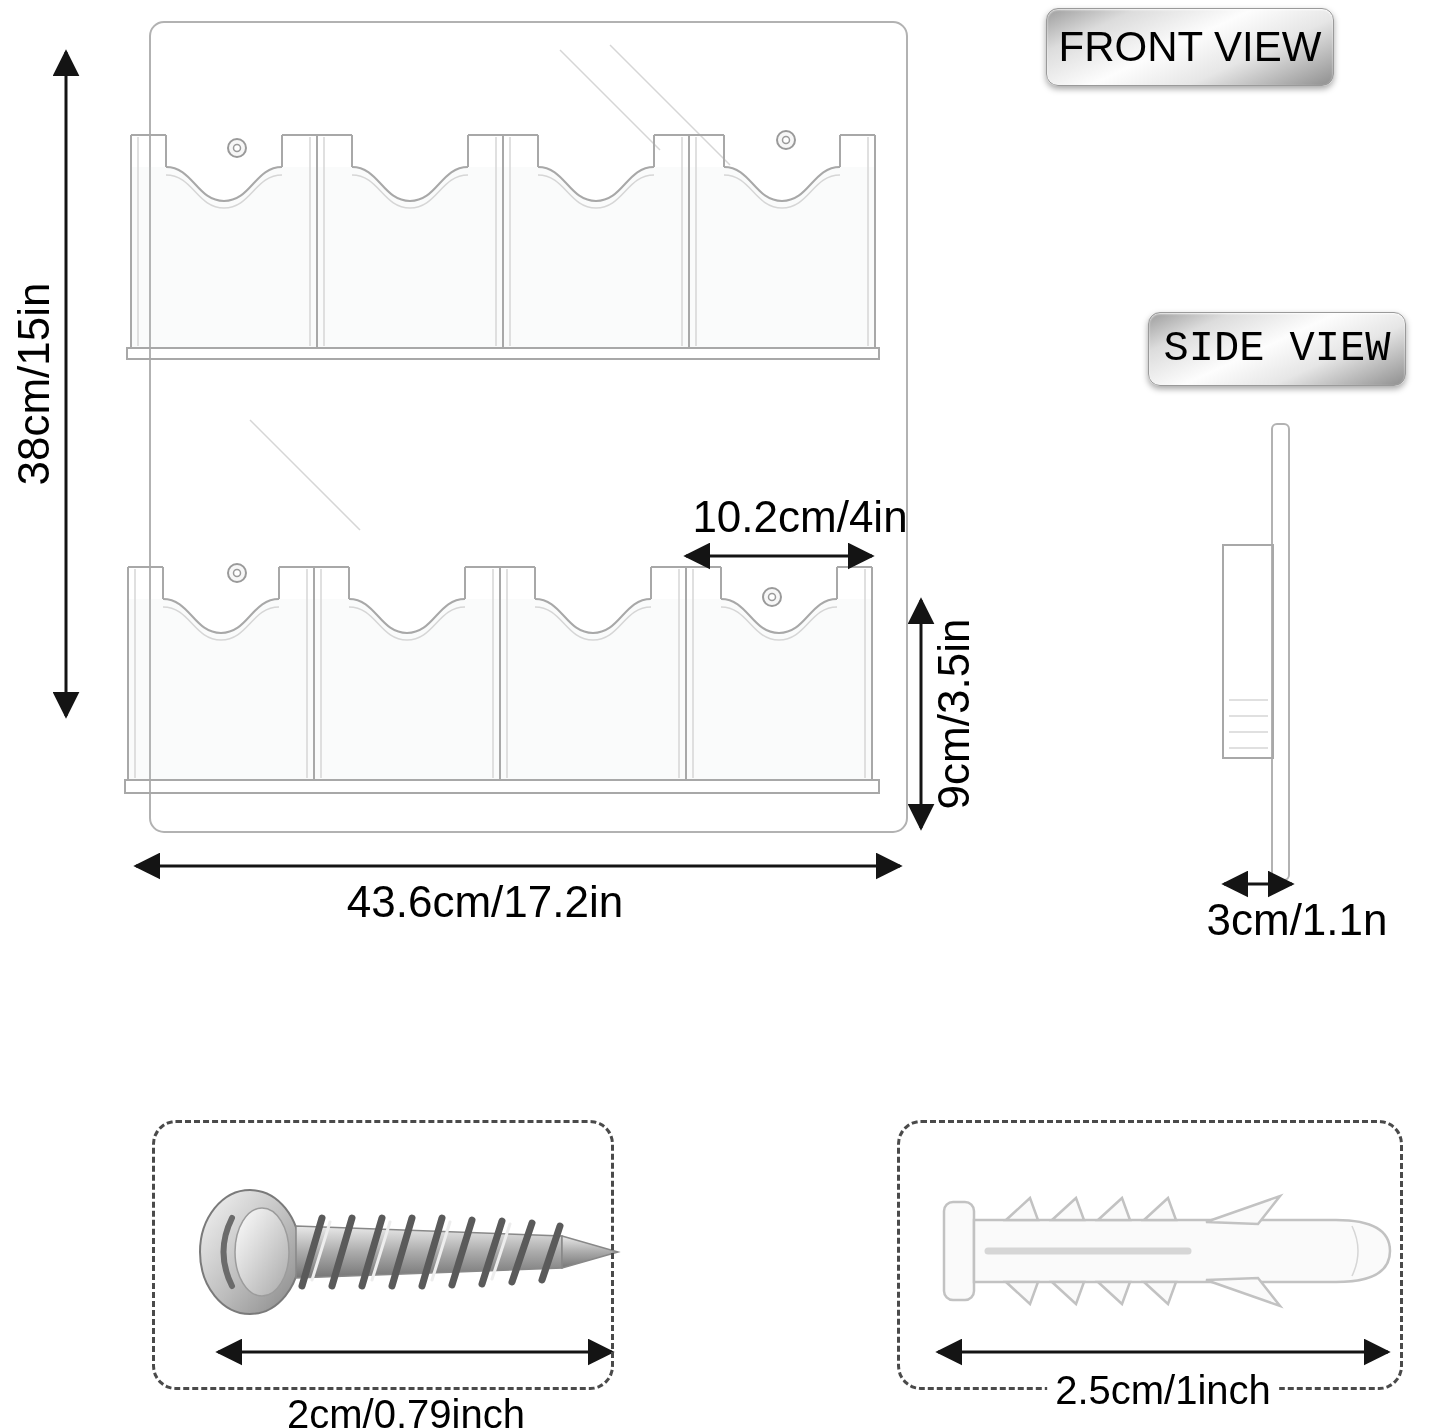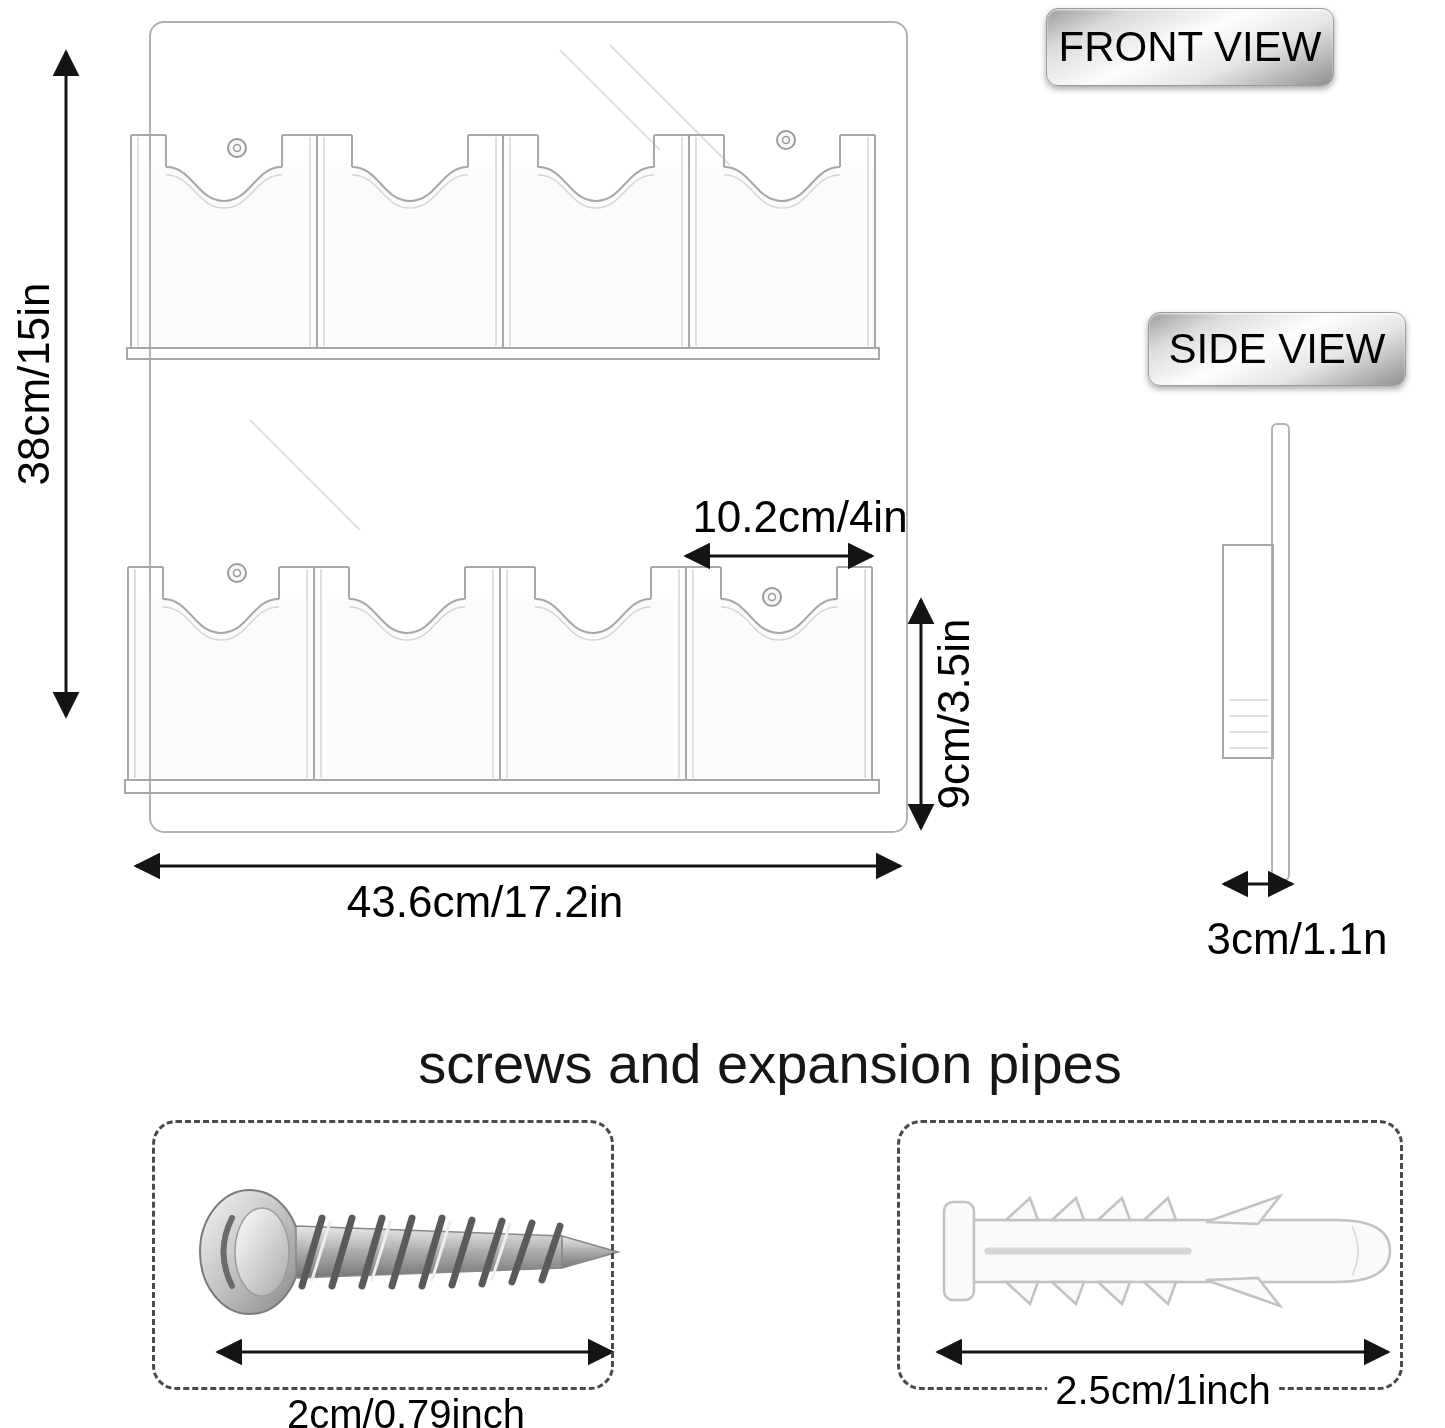--- a/index.html
+++ b/index.html
@@ -163,25 +163,24 @@
       </g>
       <line x1="988" y1="1251" x2="1188" y2="1251" stroke="#d6d6d6" stroke-width="7" stroke-linecap="round"></line>
       <path class="edge-lt" d="M1352,1226 q12,25 0,50"></path>
     </g>
   </svg>
 
   <div class="dash-box" style="left:152px;top:1120px;width:462px;height:270px;"></div>
   <div class="dash-box" style="left:897px;top:1120px;width:506px;height:270px;"></div>
 
   <div class="badge" style="left:1046px;top:8px;width:288px;height:78px;">FRONT VIEW</div>
-  <div class="badge" style="left:1148px;top:312px;width:258px;height:74px;">SIDE VIEW</div>
+  <div class="badge" style="left:1148px;top:312px;width:258px;height:74px;font-family:Liberation Mono, monospace;">SIDE VIEW</div>
 
   <div class="dim-label rot" style="left:34px;top:384px;">38cm/15in</div>
   <div class="dim-label plain" style="left:485px;top:902px;">43.6cm/17.2in</div>
   <div class="dim-label plain" style="left:800px;top:517px;">10.2cm/4in</div>
   <div class="dim-label rot" style="left:954px;top:714px;">9cm/3.5in</div>
-  <div class="dim-label plain" style="left:1297px;top:939px;">3cm/1.1n</div>
+  <div class="dim-label plain" style="left:1297px;top:920px;">3cm/1.1n</div>
 
-  <div class="heading" style="left:770px;top:1063px;">screws and expansion pipes</div>
   <div class="dim-label plain label-bg" style="left:406px;top:1390px;font-size:40px;margin-top:24px;">2cm/0.79inch</div>
   <div class="dim-label plain label-bg" style="left:1163px;top:1390px;font-size:40px;">2.5cm/1inch</div>
 
 </div>
 
 </body></html>

